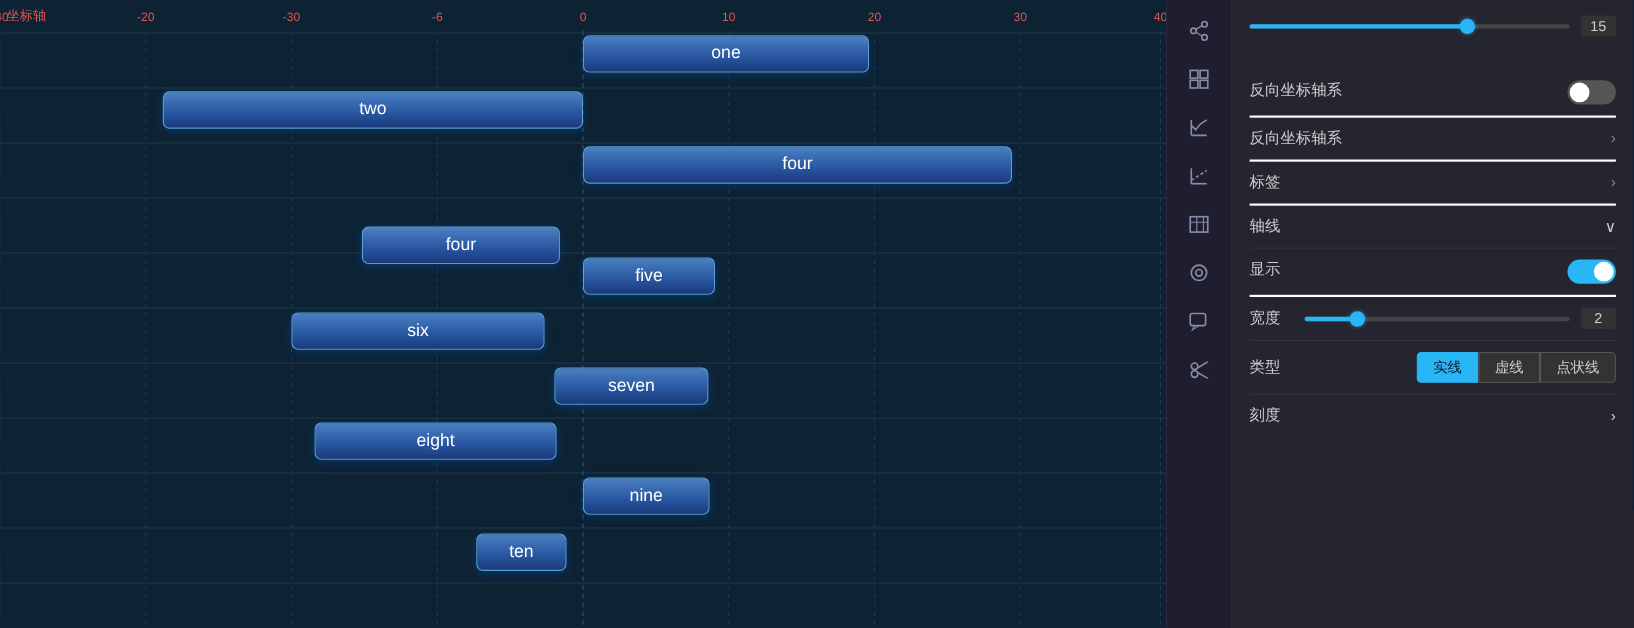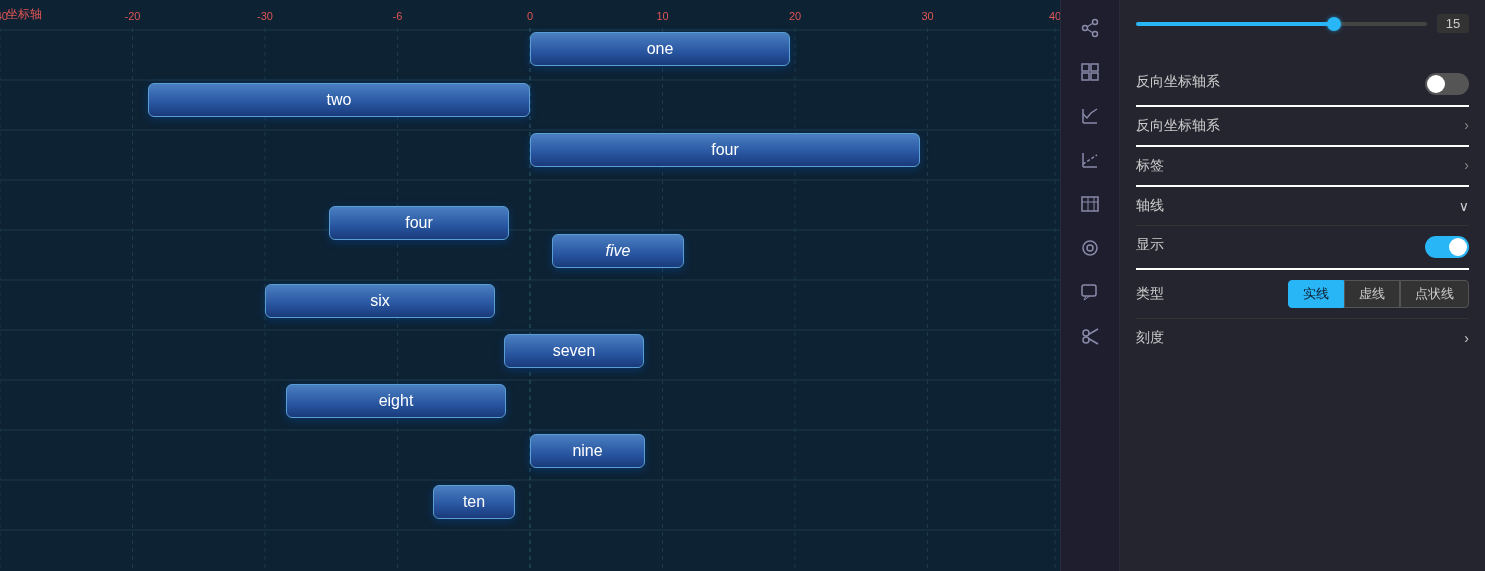--- a/index.html
+++ b/index.html
@@ -364,21 +364,21 @@
   </div>
 
   <div class="bar" style="left:530px; width:390px; top:133px;">
     <span>four</span>
   </div>
 
   <div class="bar" style="left:329px; width:180px; top:184px;margin-top:22px;">
     <span>four</span>
   </div>
 
-  <div class="bar" style="left:552px; width:132px; top:234px;font-style:italic;">
+  <div class="bar" style="left:530px; width:120px; top:234px;">
     <span>five</span>
   </div>
 
   <div class="bar" style="left:265px; width:230px; top:284px;">
     <span>six</span>
   </div>
 
   <div class="bar" style="left:504px; width:140px; top:334px;">
     <span>seven</span>
   </div>
@@ -491,20 +491,28 @@
   </div>
 
   <div class="panel-row">
     <span class="panel-row-label">显示</span>
     <div class="toggle on">
       <div class="toggle-thumb"></div>
     </div>
   </div>
 
 
+  <div class="width-slider-row">
+    <span class="width-label">宽度</span>
+    <div class="slider-track" style="flex:1">
+      <div class="slider-fill" style="width:20%"></div>
+      <div class="slider-thumb" style="left:20%"></div>
+    </div>
+    <div class="slider-value">2</div>
+  </div>
 
   <div class="line-type-row">
     <span class="line-type-label">类型</span>
     <div class="line-type-buttons">
       <button class="line-btn active">实线</button>
       <button class="line-btn">虚线</button>
       <button class="line-btn">点状线</button>
     </div>
   </div>
 

